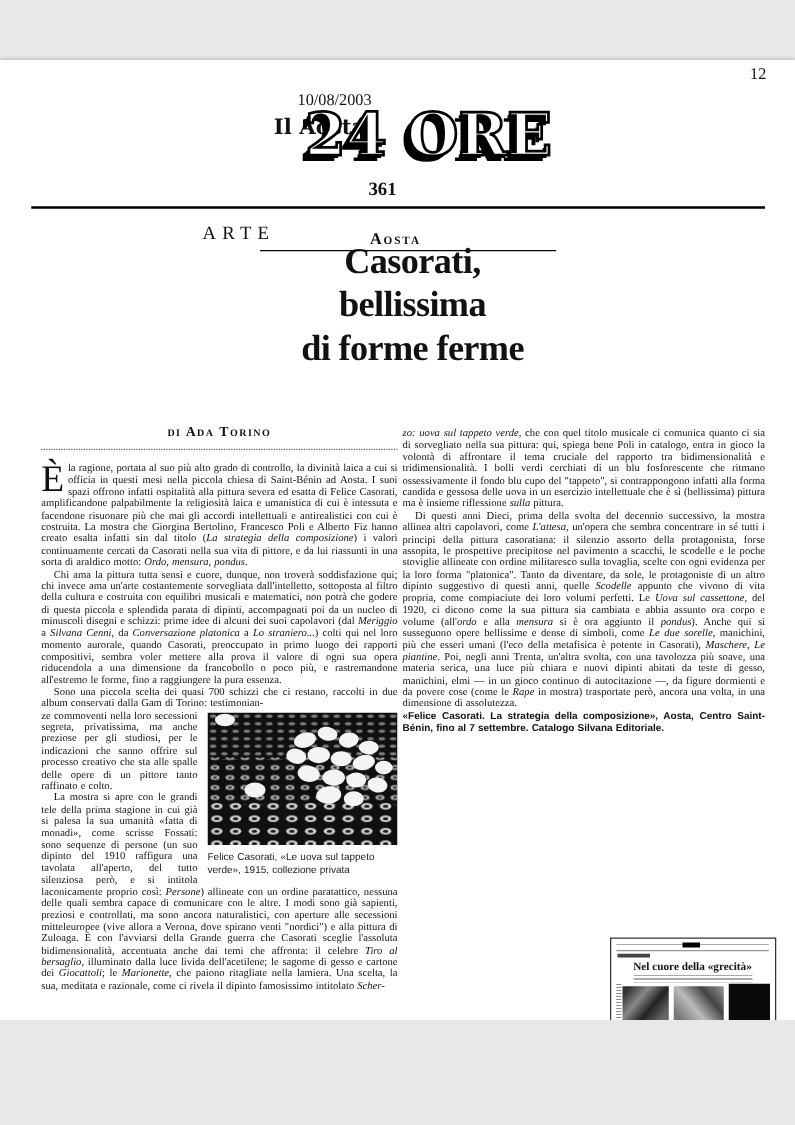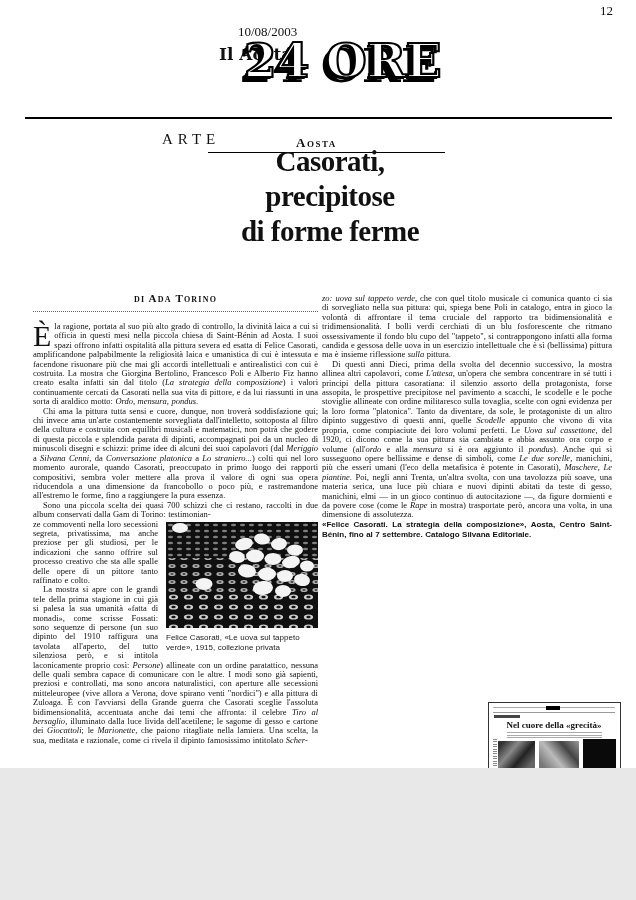--- a/index.html
+++ b/index.html
@@ -1,19 +1,20 @@
 <!DOCTYPE html>
 <html><head>
 <meta charset="utf-8">
 <style>
   html,body{margin:0;padding:0;background:#e8e8e8;}
   .sheet{
     position:relative;width:636px;height:768px;background:#ffffff;
     font-family:"Liberation Serif",serif;color:#111;overflow:hidden;
     box-shadow:0 0 4px rgba(0,0,0,.3);
+    margin-top:48px;
   }
   
   .pagenum{position:absolute;left:600px;top:3px;width:30px;font-size:13px;}
   .mast-date{position:absolute;left:238px;top:24px;width:180px;
     font-weight:normal;font-size:13px;}
   .brand-prefix{position:absolute;left:219px;top:44px;font-weight:bold;font-size:17px;
     font-family:"DejaVu Serif",serif;}
   .brand-main{position:absolute;left:244px;top:33px;font-family:"DejaVu Serif",serif;
     font-weight:bold;font-size:47px;line-height:56px;color:#fff;
     -webkit-text-stroke:2.2px #000;text-shadow:-5px 5px 0 #000,-2px 2px 0 #000;
@@ -98,29 +99,30 @@
 </head>
 <body>
 
 <div class="sheet">
 
   <div class="pagenum">12</div>
 
   <div class="mast-date">10/08/2003</div>
   <div class="brand-prefix">Il Aosta</div>
   <div class="brand-main">24 ORE</div>
+  <div class="mast-num">361</div>
   <div class="mast-rule"></div>
 
   <div class="kicker-section">ARTE</div>
   <div class="kicker-location">Aosta</div>
   <div class="kicker-rule"></div>
 
   <h1 class="headline" style="margin:0;">
     <div>Casorati,</div>
-    <div>precipitose</div>
+    <div>bellissima</div>
     <div>di forme ferme</div>
   </h1>
 
   <div class="byline">di Ada Torino</div>
 
   <div class="col col-left">
     <p>
       <span class="dropcap">È</span><span><span>la ragione, portata al suo più alto grado di controllo, la divinità laica a cui si officia in questi mesi nella piccola chiesa di Saint-Bénin ad Aosta. I suoi spazi offrono infatti ospitalità alla pittura severa ed esatta di Felice Casorati, amplificandone palpabilmente la religiosità laica e umanistica di cui è intessuta e facendone risuonare più che mai gli accordi intellettuali e antirealistici con cui è costruita. La mostra che Giorgina Bertolino, Francesco Poli e Alberto Fiz hanno creato esalta infatti sin dal titolo (</span><i>La strategia della composizione</i><span>) i valori continuamente cercati da Casorati nella sua vita di pittore, e da lui riassunti in una sorta di araldico motto: </span><i>Ordo, mensura, pondus</i><span>.</span></span>
     </p>
     <p class="ind"><span><span>Chi ama la pittura tutta sensi e cuore, dunque, non troverà soddisfazione qui; chi invece ama un'arte costantemente sorvegliata dall'intelletto, sottoposta al filtro della cultura e costruita con equilibri musicali e matematici, non potrà che godere di questa piccola e splendida parata di dipinti, accompagnati poi da un nucleo di minuscoli disegni e schizzi: prime idee di alcuni dei suoi capolavori (dal </span><i>Meriggio</i><span> a </span><i>Silvana Cenni</i><span>, da </span><i>Conversazione platonica</i><span> a </span><i>Lo straniero...</i><span>) colti qui nel loro momento aurorale, quando Casorati, preoccupato in primo luogo dei rapporti compositivi, sembra voler mettere alla prova il valore di ogni sua opera riducendola a una dimensione da francobollo o poco più, e rastremandone all'estremo le forme, fino a raggiungere la pura essenza.</span></span></p>

